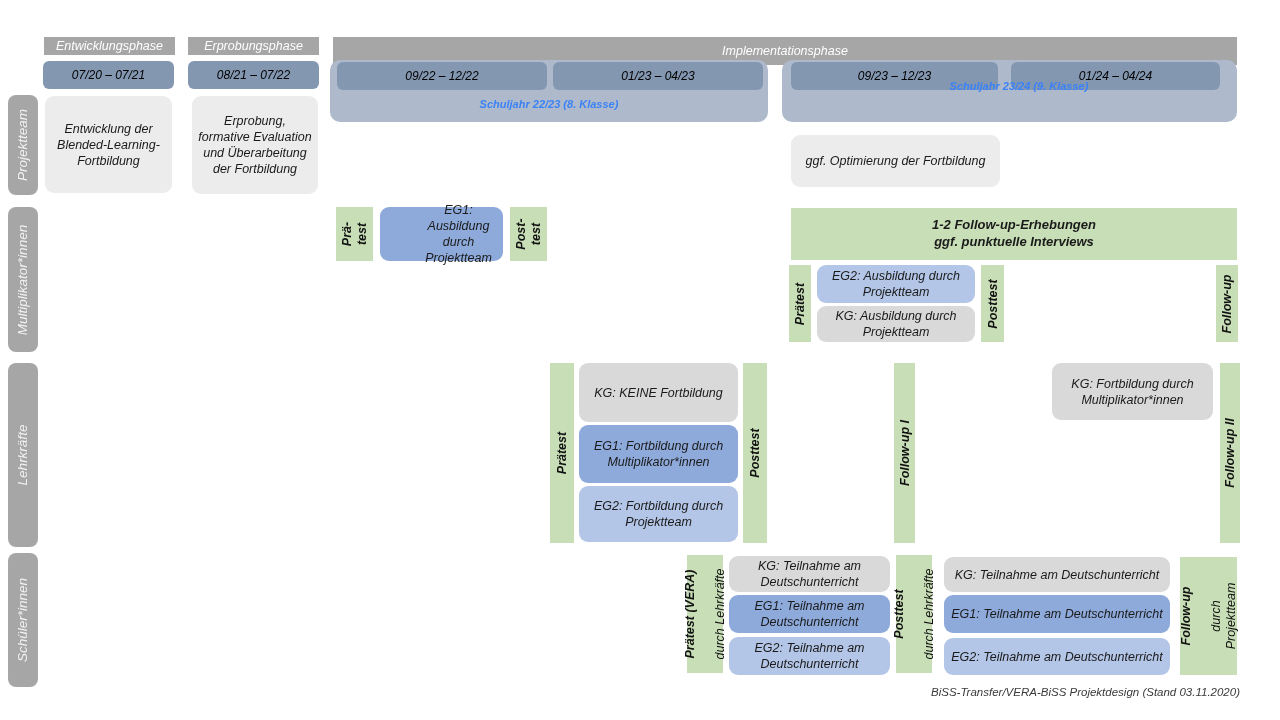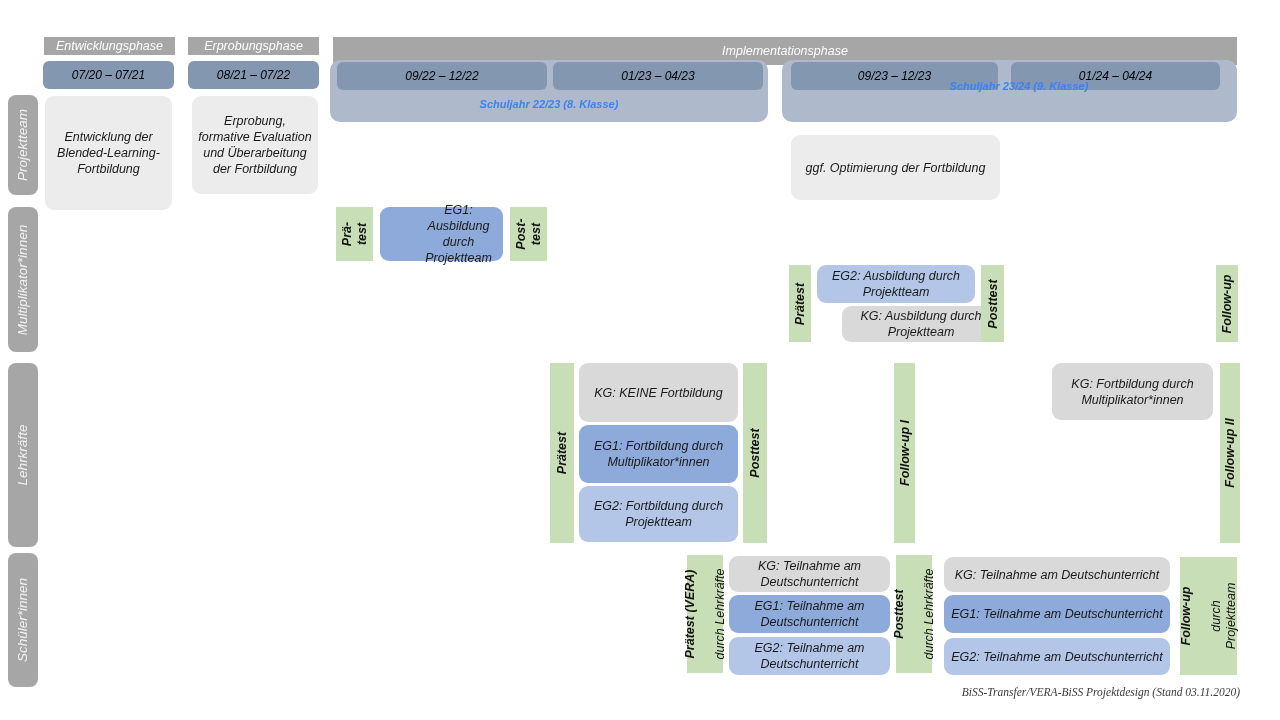--- a/index.html
+++ b/index.html
@@ -72,38 +72,40 @@
   <div class="abs rowbar vwrap" style="left:8px;top:207px;width:30px;height:145px;">
     <span class="vtext">Multiplikator*innen</span>
   </div>
   <div class="abs rowbar vwrap" style="left:8px;top:363px;width:30px;height:184px;">
     <span class="vtext">Lehrkräfte</span>
   </div>
   <div class="abs rowbar vwrap" style="left:8px;top:553px;width:30px;height:134px;">
     <span class="vtext">Schüler*innen</span>
   </div>
 
-  <div class="abs cbox light" style="left:45px;top:96px;width:127px;height:114px;">Entwicklung der Blended-Learning-Fortbildung</div>
+  <div class="abs cbox light" style="left:45px;top:96px;width:127px;height:97px;">Entwicklung der Blended-Learning-Fortbildung</div>
   <div class="abs cbox light" style="left:192px;top:96px;width:126px;height:98px;">Erprobung, formative Evaluation und Überarbeitung der Fortbildung</div>
-  <div class="abs cbox light" style="left:791px;top:135px;width:209px;height:65px;">ggf. Optimierung der Fortbildung</div>
+  <div class="abs cbox light" style="left:791px;top:135px;width:209px;height:52px;">ggf. Optimierung der Fortbildung</div>
 
   <div class="abs green vwrap" style="left:336px;top:207px;width:37px;height:54px;">
     <span class="vtext vgreen">Prä-
 test</span>
   </div>
   <div class="abs cbox eg1" style="left:380px;top:207px;width:123px;height:54px;padding-left:40px;">EG1: Ausbildung durch Projektteam</div>
   <div class="abs green vwrap" style="left:510px;top:207px;width:37px;height:54px;">
     <span class="vtext vgreen">Post-
 test</span>
   </div>
+  <div class="abs cbox green bold pre" style="left:791px;top:208px;width:446px;height:52px;font-size:13px;">1-2 Follow-up-Erhebungen
+ggf. punktuelle Interviews</div>
   <div class="abs green vwrap" style="left:789px;top:265px;width:22px;height:77px;">
     <span class="vtext vgreen">Prätest</span>
   </div>
   <div class="abs cbox eg2" style="left:817px;top:265px;width:158px;height:38px;">EG2: Ausbildung durch Projektteam</div>
-  <div class="abs cbox kg" style="left:817px;top:306px;width:158px;height:36px;margin-left:25px;">KG: Ausbildung durch Projektteam</div>
+  <div class="abs cbox kg" style="left:817px;top:306px;width:158px;height:36px;">KG: Ausbildung durch Projektteam</div>
   <div class="abs green vwrap" style="left:981px;top:265px;width:23px;height:77px;">
     <span class="vtext vgreen">Posttest</span>
   </div>
   <div class="abs green vwrap" style="left:1216px;top:265px;width:22px;height:77px;">
     <span class="vtext vgreen">Follow-up</span>
   </div>
 
   <div class="abs green vwrap" style="left:550px;top:363px;width:24px;height:180px;">
     <span class="vtext vgreen">Prätest</span>
   </div>
@@ -140,15 +142,15 @@
   <div class="abs cbox eg1" style="left:944px;top:595px;width:226px;height:38px;">EG1: Teilnahme am Deutschunterricht</div>
   <div class="abs cbox eg2" style="left:944px;top:638px;width:226px;height:37px;">EG2: Teilnahme am Deutschunterricht</div>
   <div class="abs green vwrap" style="left:1180px;top:557px;width:57px;height:118px;">
     <span class="vtext vgreen">
       <span>Follow-up</span>
       <span class="sub pre">durch
 Projektteam</span>
     </span>
   </div>
 
-  <div class="abs footer" style="left:920px;top:686px;width:320px;height:16px;font-family:Liberation Serif, serif;">BiSS-Transfer/VERA-BiSS Projektdesign (Stand 03.11.2020)</div>
+  <div class="abs footer" style="left:920px;top:686px;width:320px;height:16px;">BiSS-Transfer/VERA-BiSS Projektdesign (Stand 03.11.2020)</div>
 
 </div>
 
 </body></html>

